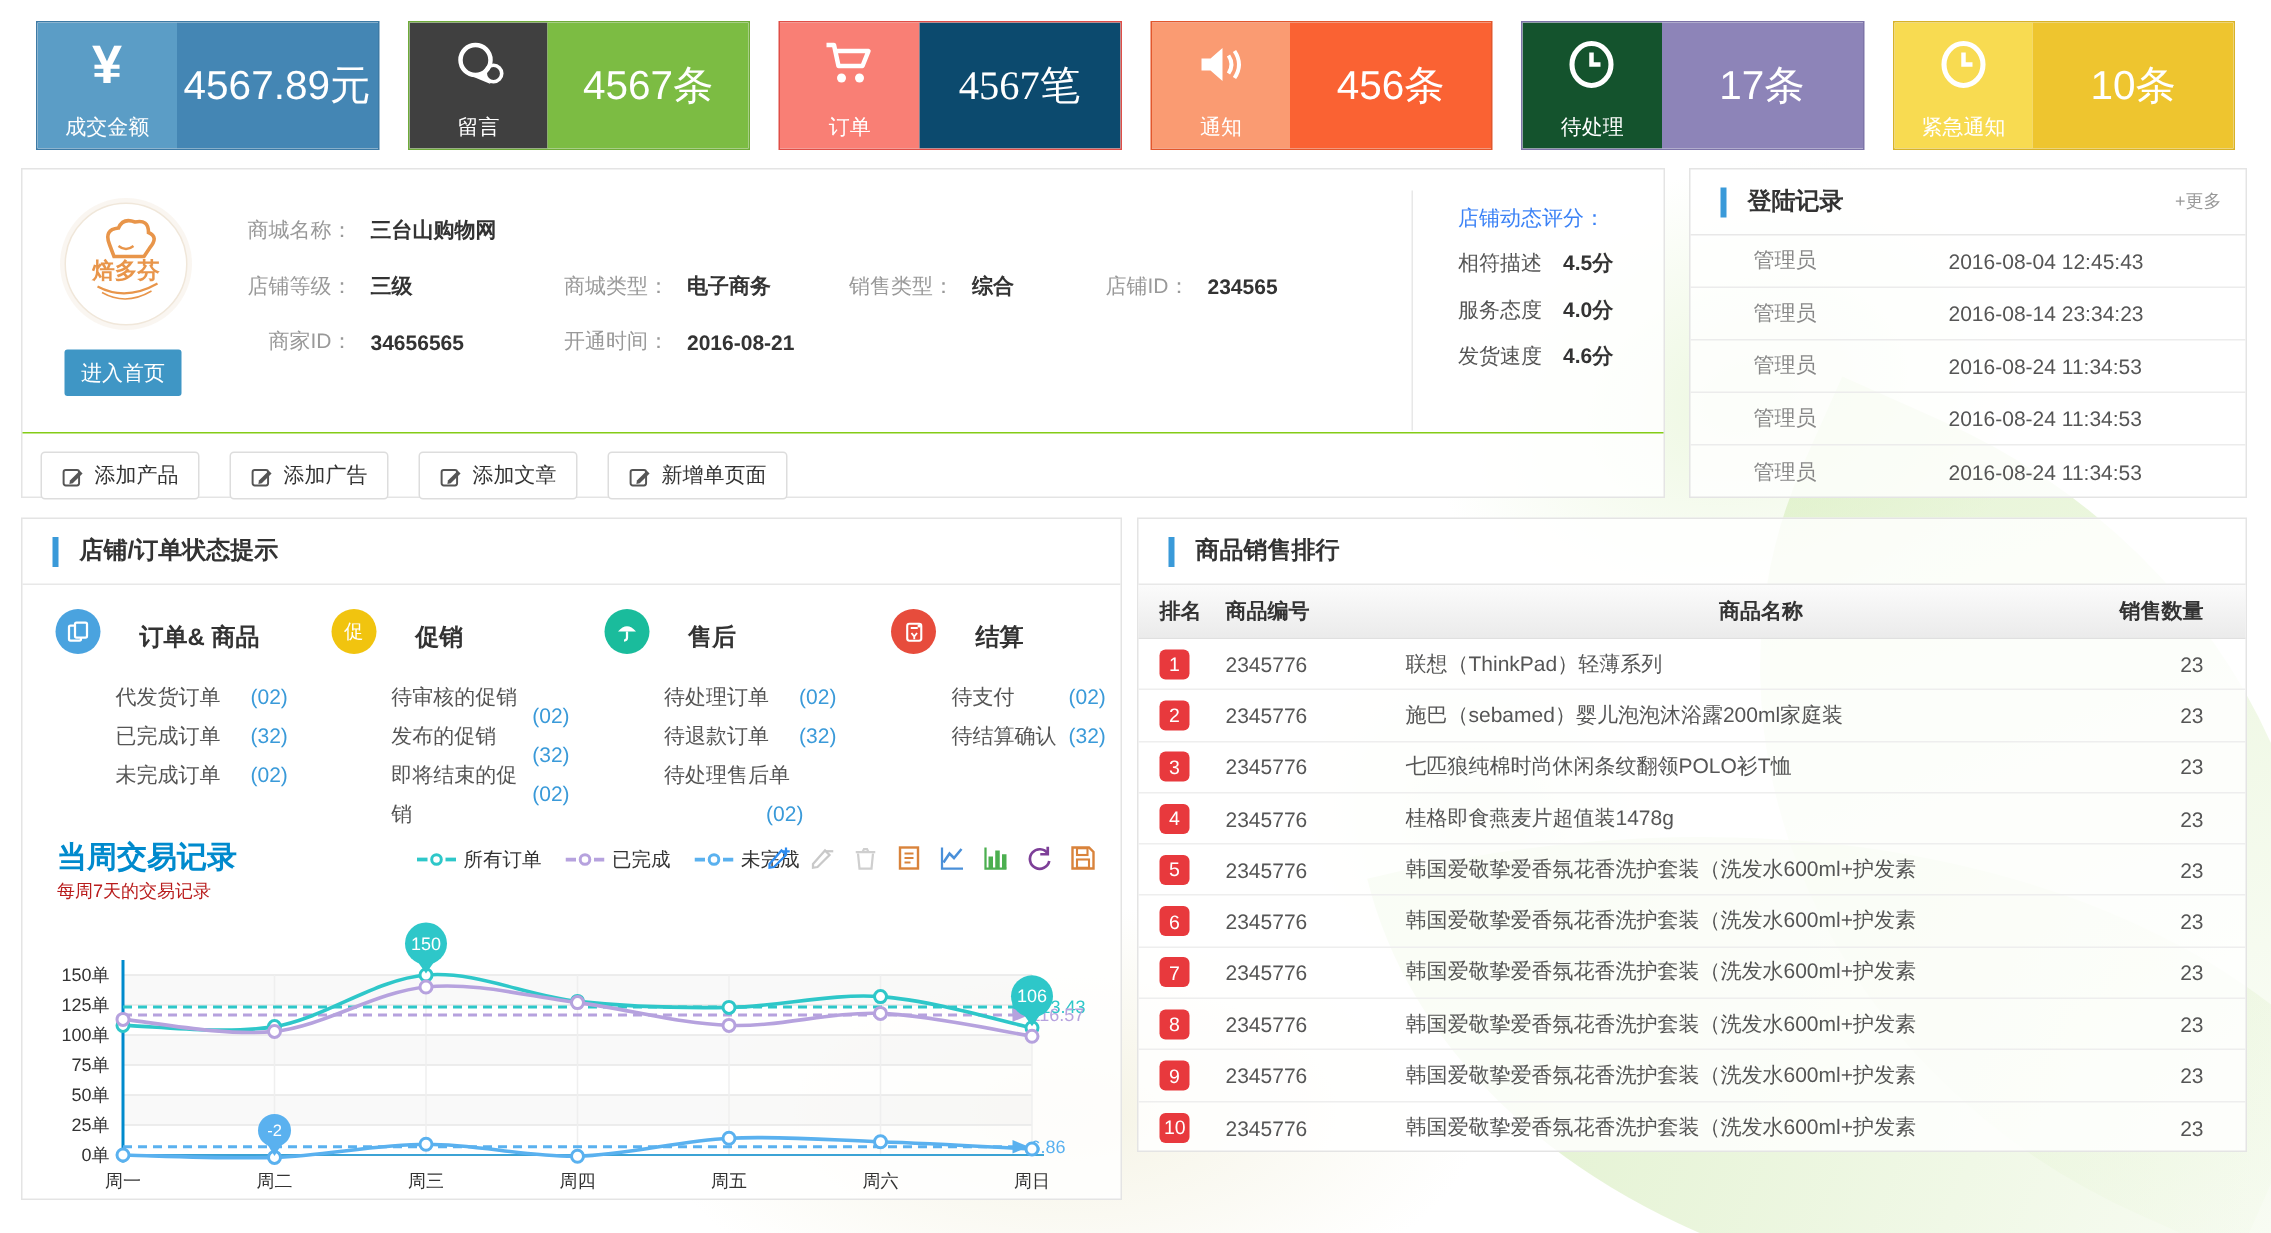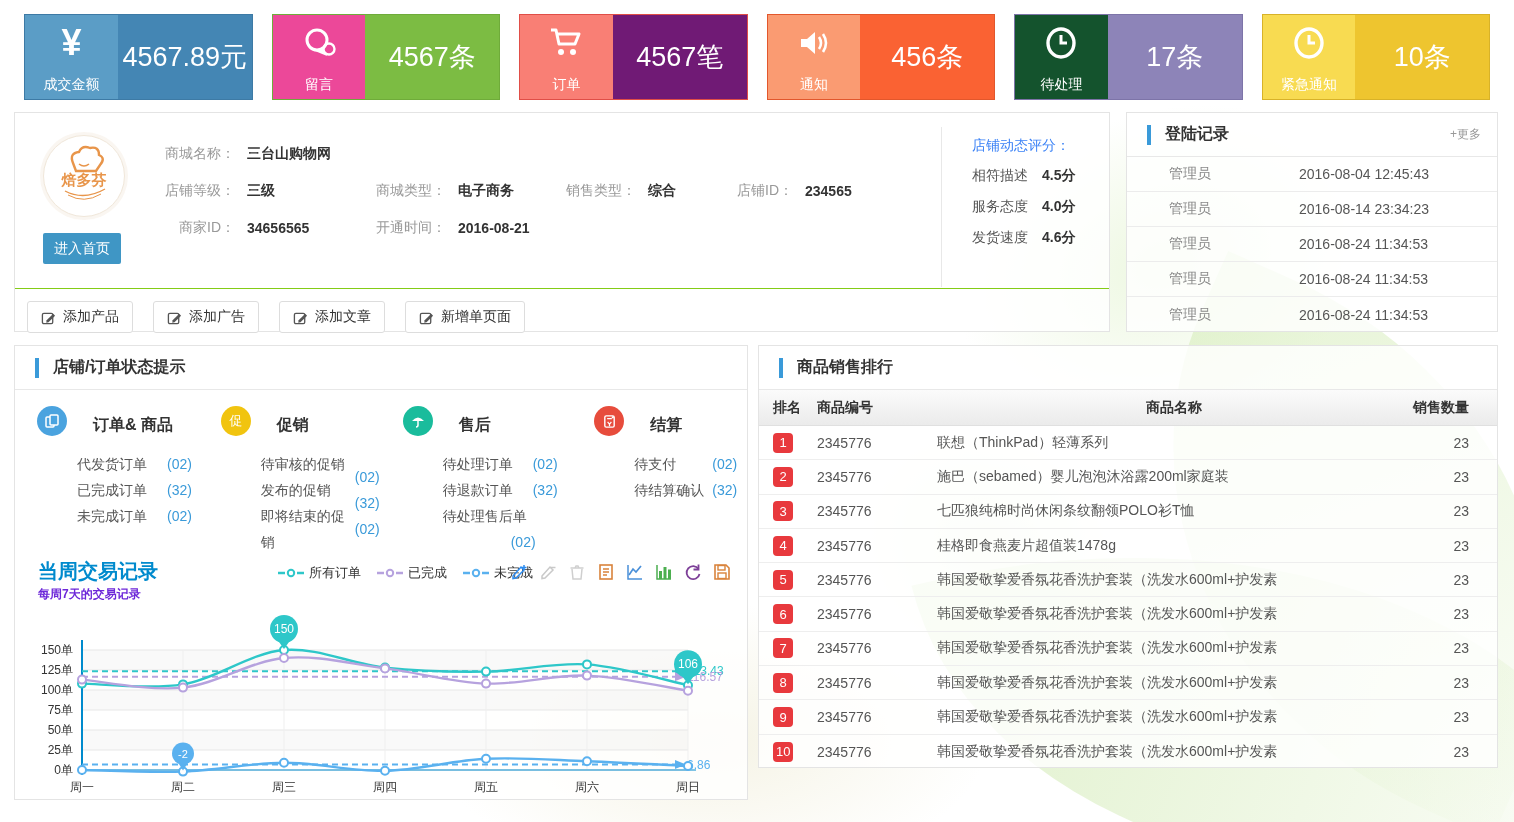--- a/index.html
+++ b/index.html
@@ -68,21 +68,21 @@
   .scount { color: #3a9ad9; }
   .promo-grid { display: flex; }
   .promo-labels { width: 92px; }
   .promo-counts { color: #3a9ad9; padding-top: 13px; line-height: 26px; margin-left: 2px; }
   .count-indent { margin-left: 68px; color: #3a9ad9; }
 
   
   .chart-area { position: absolute; left: 15px; right: 13px; top: 212px; }
   .chart-head { position: relative; height: 48px; }
   .chart-title { position: absolute; left: 8px; top: 0; font-size: 20px; font-weight: bold; color: #008acd; }
-  .chart-sub { position: absolute; left: 8px; top: 28px; font-size: 12px; color: #6d28d9; font-weight: bold; }
+  .chart-sub { position: absolute; left: 8px; top: 28px; font-size: 12px; color: #b91c1c; }
   .legend { position: absolute; left: 248px; top: 6px; display: flex; gap: 16px; align-items: center; }
   .legend-item { display: flex; align-items: center; gap: 5px; font-size: 13px; color: #333; cursor: pointer; }
   .toolbar { position: absolute; right: 2px; top: 4px; display: flex; gap: 9px; align-items: center; }
   .tool { cursor: pointer; display: block; }
   #trend-svg { display: block; margin-top: 8px; }
 
   
   .rank-panel { left: 758px; top: 345px; width: 740px; height: 423px; }
   .thead { height: 36px; display: flex; align-items: center; background: linear-gradient(#fbfbfb, #ebebeb); border-bottom: 1px solid #e0e0e0; font-size: 14px; font-weight: bold; color: #333; }
   .trow { height: 34.3px; display: flex; align-items: center; border-bottom: 1px solid #eee; font-size: 14px; color: #555; }
@@ -106,21 +106,21 @@
 
   <div class="cards">
     <div class="card" style="border-color: rgb(61, 122, 165);">
       <div class="card-left" style="background: rgb(91, 157, 198);">
           <div class="card-icon">¥</div>
         <div class="card-label">成交金额</div>
         </div>
       <div class="card-right" style="background: rgb(68, 134, 180);">4567.89元</div>
     </div>
     <div class="card" style="border-color: rgb(111, 171, 58);">
-      <div class="card-left" style="background: #ec4899;">
+      <div class="card-left" style="background: #404040;">
           <div class="card-icon">
         <svg width="38" height="34" viewBox="0 0 38 34">
               <circle cx="17" cy="14" r="10" fill="none" stroke="#fff" stroke-width="3"></circle>
               <path d="M23 22 L27 30 L15 25" fill="#fff"></path>
               <circle cx="29" cy="23" r="5.5" fill="none" stroke="#fff" stroke-width="2.4"></circle>
             </svg>
           </div>
         <div class="card-label">留言</div>
         </div>
       <div class="card-right" style="background: rgb(124, 188, 67);">4567条</div>
@@ -129,21 +129,21 @@
       <div class="card-left" style="background: rgb(249, 127, 117);">
           <div class="card-icon">
         <svg width="38" height="34" viewBox="0 0 38 34">
               <path d="M4 4 H9 L12 18 H28 L32 8 H11" fill="none" stroke="#fff" stroke-width="3" stroke-linejoin="round"></path>
               <circle cx="14" cy="26" r="3" fill="#fff"></circle>
               <circle cx="26" cy="26" r="3" fill="#fff"></circle>
             </svg>
           </div>
         <div class="card-label">订单</div>
         </div>
-      <div class="card-right" style="background: #701a75;">4567笔</div>
+      <div class="card-right" style="background: #0c4a6e; font-family: Liberation Serif, serif;">4567笔</div>
     </div>
     <div class="card" style="border-color: rgb(226, 87, 44);">
       <div class="card-left" style="background: rgb(250, 155, 114);">
           <div class="card-icon">
         <svg width="38" height="34" viewBox="0 0 38 34">
               <path d="M6 13 H12 L20 6 V28 L12 21 H6 Z" fill="#fff"></path>
               <path d="M24 11 Q28 17 24 23 M28 8 Q34 17 28 26" fill="none" stroke="#fff" stroke-width="2.6"></path>
             </svg>
           </div>
         <div class="card-label">通知</div>

